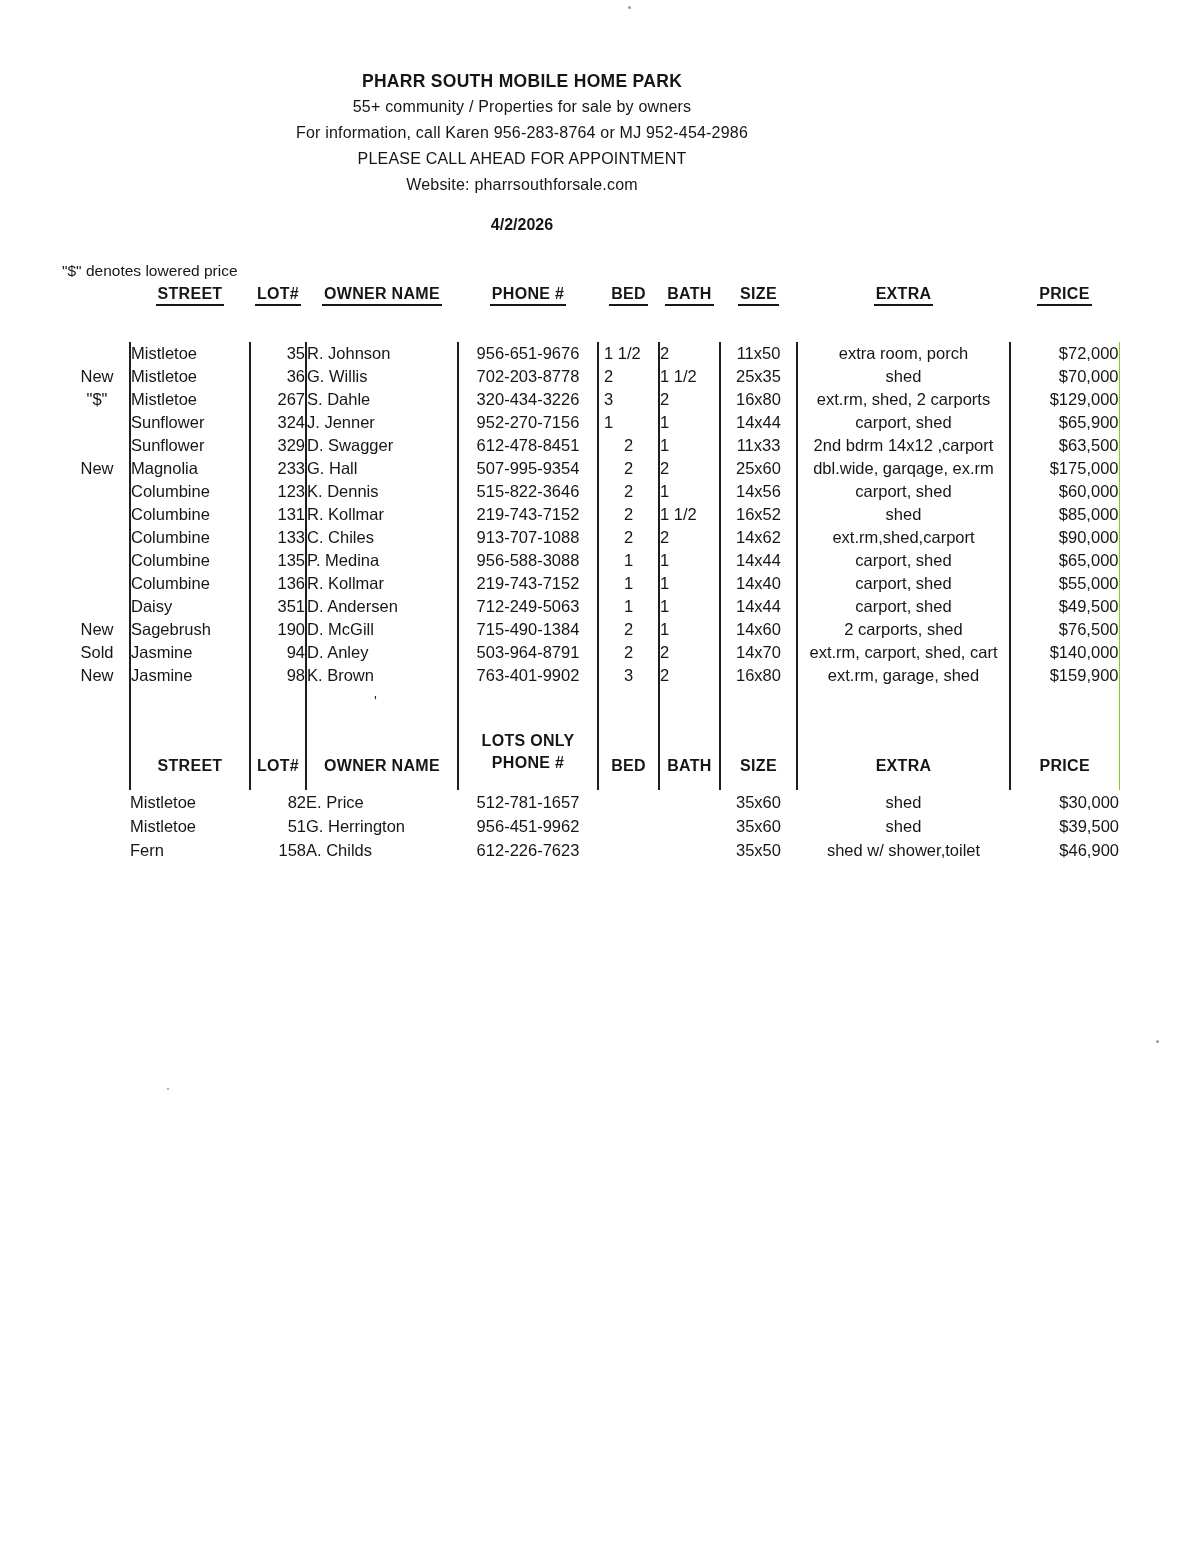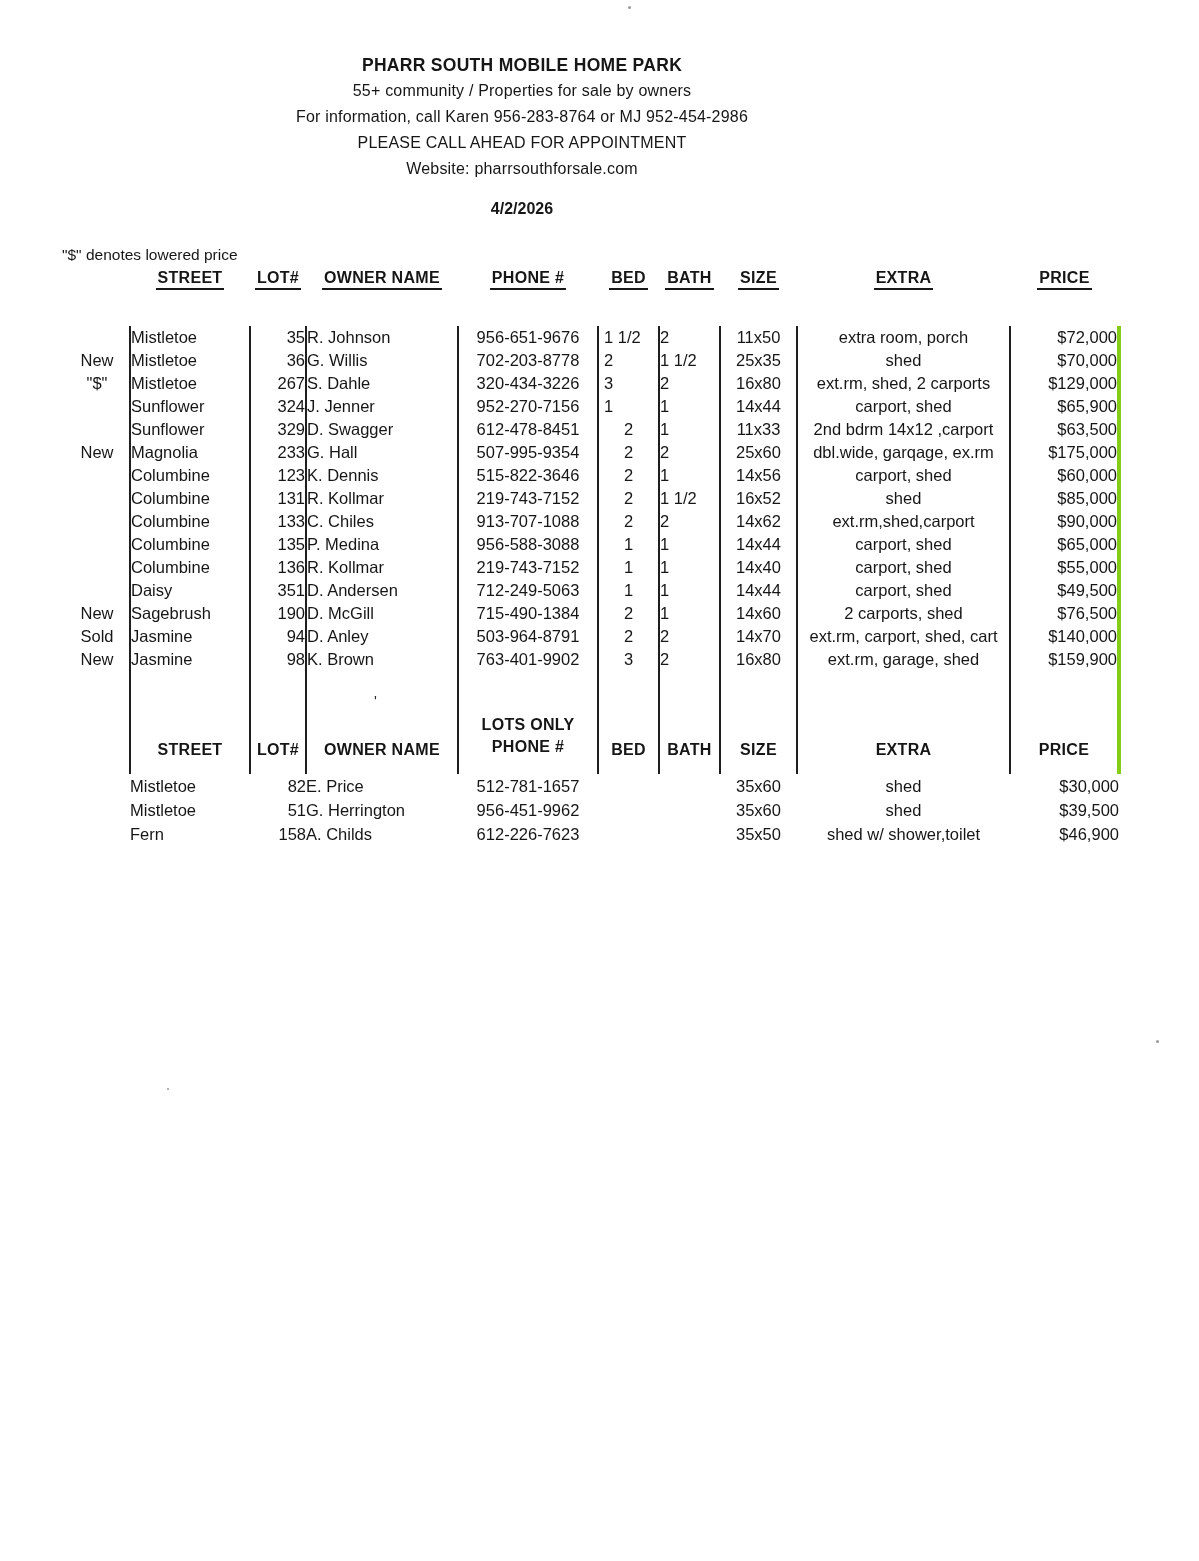--- a/index.html
+++ b/index.html
@@ -6,21 +6,21 @@
   body {
     width: 1199px; height: 1561px;
     background: #ffffff;
     font-family: "Liberation Sans", "DejaVu Sans", sans-serif;
     color: #161616;
     -webkit-font-smoothing: antialiased;
   }
   .page { position: relative; width: 1199px; height: 1561px; overflow: hidden; }
 
   
-  .doc-header { padding-top: 52px; width: 1044px; text-align: center; }
+  .doc-header { padding-top: 68px; width: 1044px; text-align: center; }
   .t1 { font-size: 17.5px; font-weight: 700; line-height: 26px; letter-spacing: 0.3px; }
   .t2 { font-size: 16px;  font-weight: 400; line-height: 26px; letter-spacing: 0.2px; }
   .t-date { font-size: 16px; font-weight: 700; line-height: 22px; margin-top: 16px; }
 
   .note { margin: 24px 0 0 62px; font-size: 15.5px; line-height: 22px; }
 
   
   table.listing { border-collapse: collapse; table-layout: fixed; margin-left: 65px; width: 1054px; }
   table.listing td {
     padding: 0; font-size: 16.5px; line-height: 1;
@@ -38,21 +38,21 @@
   td.col-size   { text-align: center; }
   td.col-extra  { text-align: center; }
   td.col-price  { text-align: right; padding-right: 11px; }
 
   
   tbody.sec-homes tr:nth-child(-n+4) td.col-bed { text-align: left; padding-left: 5px; }
 
   
   tbody.sec-homes td, tbody.sec-mid td { border-left: 2px solid #1e1e1e; }
   tbody.sec-homes td.col-status, tbody.sec-mid td.col-status { border-left: none; }
-  tbody.sec-homes td.col-price,  tbody.sec-mid td.col-price  { border-right: 4px solid #84cc16; }
+  tbody.sec-homes td.col-price,  tbody.sec-mid td.col-price  { border-right: 1px solid #84cc16; }
 
   
   tbody.sec-head tr.header-row td { height: 24px; vertical-align: bottom; }
   tbody.sec-head tr.gap-row td { height: 36px; }
   tbody.sec-homes tr { height: 23px; }
   tbody.sec-mid tr.spacer-row td { height: 12px; }
   tbody.sec-mid tr.lots-header-row td { height: 75px; vertical-align: bottom; padding-bottom: 16px; }
   tbody.sec-lots tr { height: 24px; }
 
   

